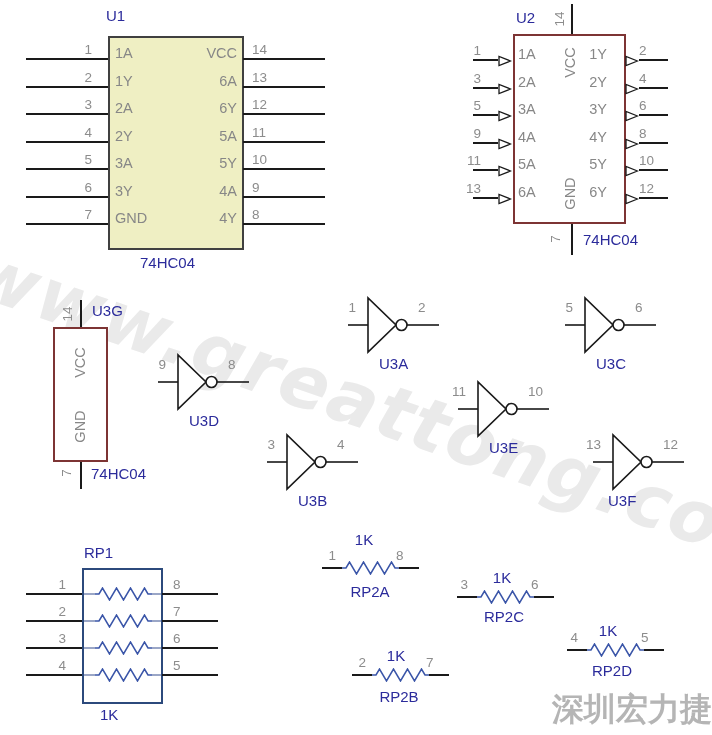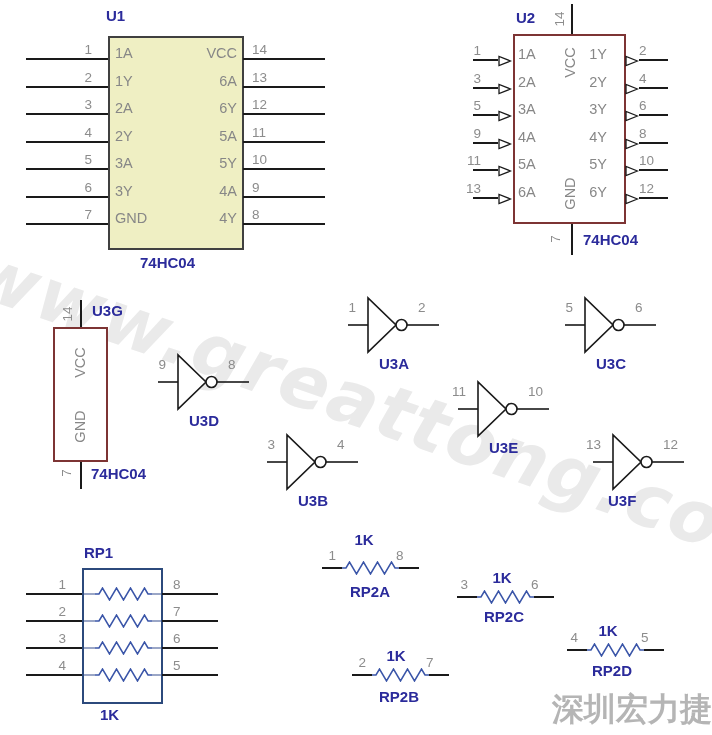--- a/index.html
+++ b/index.html
@@ -8,21 +8,21 @@
   .wm{position:absolute;left:-12px;top:228px;z-index:0;white-space:nowrap;
       font-family:"DejaVu Sans",sans-serif;font-style:italic;font-weight:700;
       font-size:73px;letter-spacing:2px;color:#eaeaea;
       transform:rotate(19deg);transform-origin:0 0}
   .wh{position:absolute;height:1.6px;background:#1a1a1a;z-index:2}
   .wv{position:absolute;width:1.6px;background:#1a1a1a;z-index:2}
   .lead{position:absolute;height:1.5px;background:#9aa6c6;z-index:2}
   .bx{position:absolute;box-sizing:border-box;z-index:1}
   .num{position:absolute;color:#8c8c8c;font-size:13.5px;line-height:14px;white-space:nowrap;z-index:3}
   .pn{position:absolute;color:#878787;font-size:14.5px;line-height:15px;white-space:nowrap;z-index:3}
-  .lb{position:absolute;color:#2b2b9b;font-size:15px;line-height:16px;font-weight:700;white-space:nowrap;z-index:3}
+  .lb{position:absolute;color:#2b2b9b;font-size:15px;line-height:16px;font-weight:400;white-space:nowrap;z-index:3}
   .nr{text-align:right}
   .ctr{text-align:center}
   .rot{transform:rotate(-90deg)}
   .gate,.zz,.ptri{position:absolute;z-index:2}
   .gate line{stroke:#1a1a1a;stroke-width:1.6}
   .gate polygon,.gate circle{fill:#fff;stroke:#1a1a1a;stroke-width:1.6}
   .ptri polygon{fill:#fff;stroke:#1a1a1a;stroke-width:1.3}
   .zz polyline{fill:none;stroke:#3a55a8;stroke-width:1.5}
   .brand{position:absolute;left:450px;top:688px;width:262px;text-align:right;z-index:3;
          font-family:"DejaVu Sans",sans-serif;font-weight:700;font-size:32px;color:#b5b5b5}

